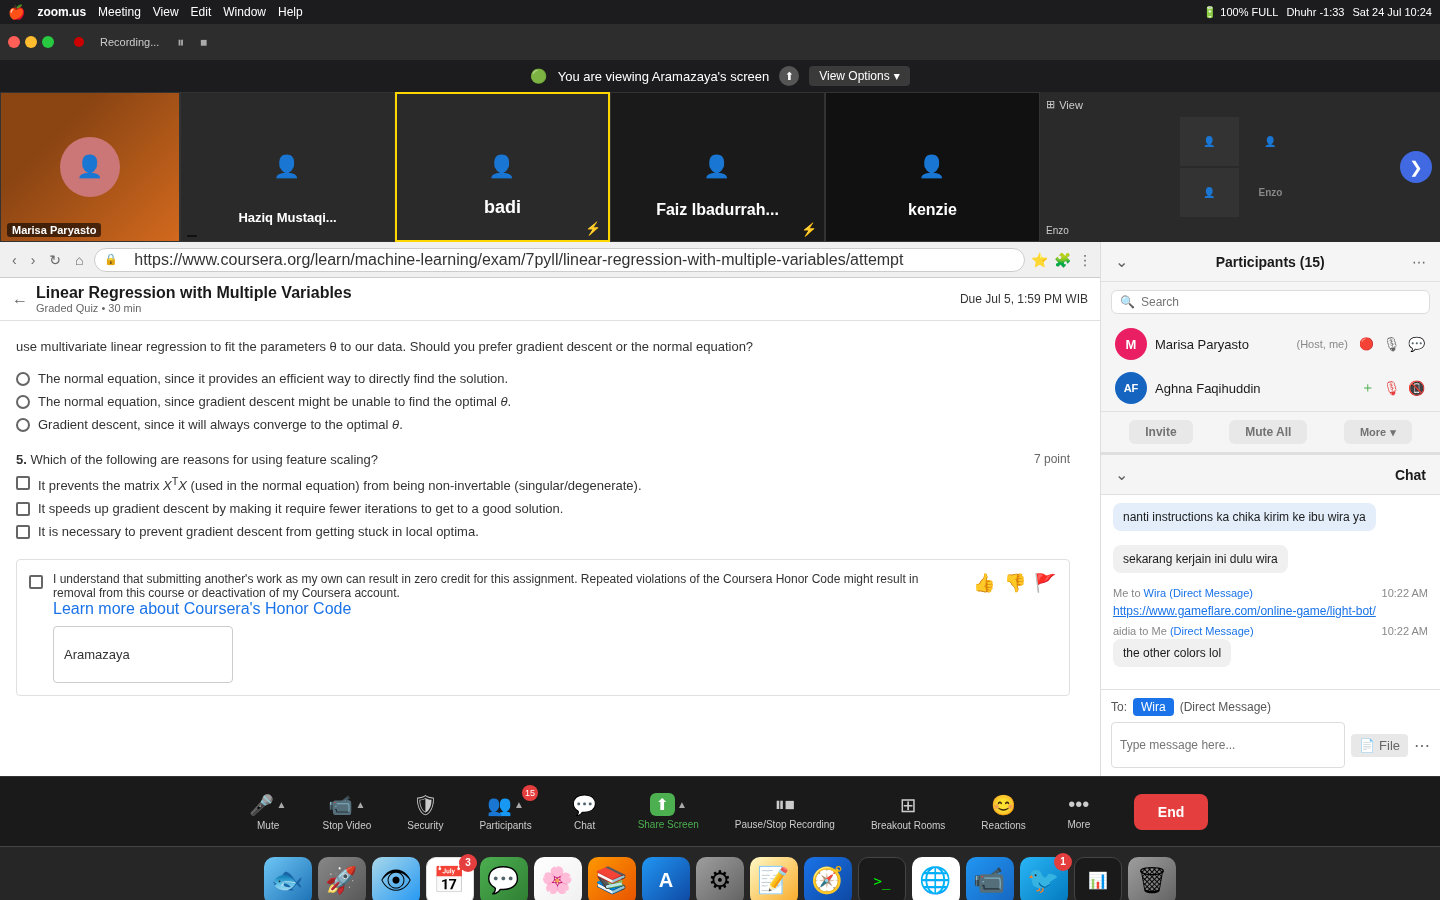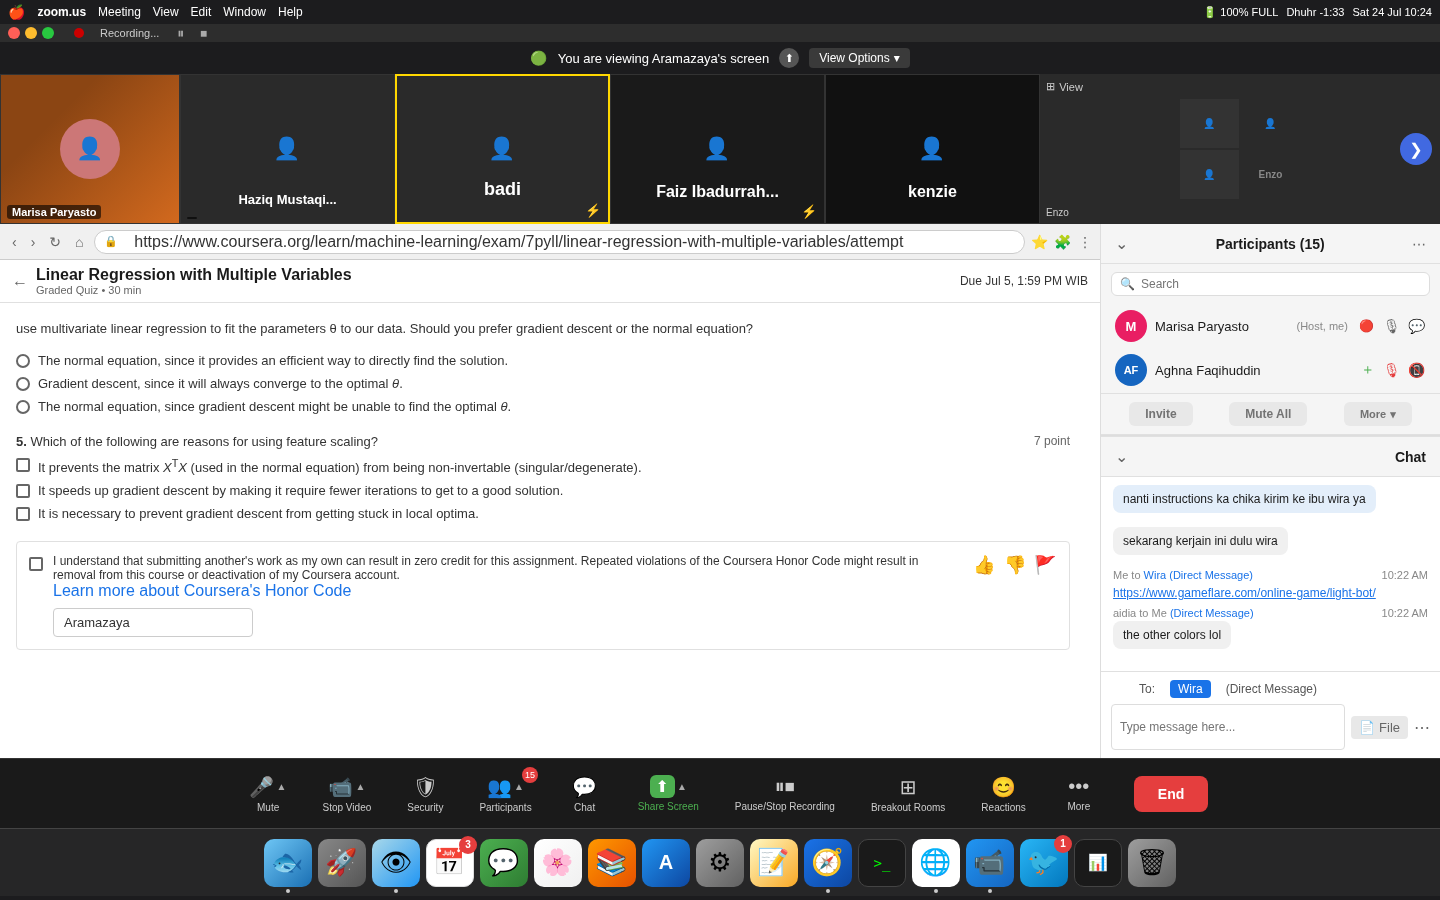--- a/index.html
+++ b/index.html
@@ -9,21 +9,21 @@
     .menu-bar {
       height: 24px; background: #1c1c1e; display: flex; align-items: center;
       padding: 0 8px; color: #fff; font-size: 12px; justify-content: space-between;
     }
     .menu-bar-left { display: flex; align-items: center; gap: 12px; }
     .menu-bar-right { display: flex; align-items: center; gap: 8px; font-size: 11px; }
     .apple-logo { font-size: 14px; }
 
     
     .zoom-top-bar {
-      height: 18px; background: #2d2d2d; display: flex; align-items: center;
+      height: 36px; background: #2d2d2d; display: flex; align-items: center;
       padding: 0 8px; gap: 12px;
     }
     .traffic-lights { display: flex; gap: 5px; align-items: center; }
     .tl { width: 12px; height: 12px; border-radius: 50%; }
     .tl-red { background: #ff5f57; }
     .tl-yellow { background: #febc2e; }
     .tl-green { background: #28c840; }
 
     
     .share-notification {
@@ -92,22 +92,22 @@
     .points-badge { font-size: 12px; color: #666; }
 
     .honor-code-section {
       border: 1px solid #e0e0e0; border-radius: 4px; padding: 12px; margin-top: 20px;
       display: flex; align-items: flex-start; gap: 10px;
     }
     .honor-code-text { font-size: 12px; color: #333; flex: 1; }
     .honor-link { color: #1a73e8; text-decoration: none; }
     .honor-actions { display: flex; gap: 8px; color: #666; font-size: 16px; }
     .name-input {
-      border: 1px solid #ccc; border-radius: 4px; padding: 6px 10px;
-      font-size: 13px; width: 200px; margin-top: 8px; color: #333;
+      border: 1px solid #ccc; border-radius: 4px; padding: 20px 10px;
+      font-size: 13px; width: 180px; margin-top: 8px; color: #333;
     }
 
     
     .right-sidebar {
       width: 340px; background: #f5f5f5; border-left: 1px solid #ddd;
       display: flex; flex-direction: column; height: 100%;
     }
     .sidebar-section { flex: 1; display: flex; flex-direction: column; overflow: hidden; }
     .sidebar-section-header {
       padding: 10px 14px; display: flex; align-items: center; justify-content: space-between;
@@ -154,21 +154,21 @@
       margin-bottom: 8px; font-size: 12px; color: #1a1a1a; max-width: 95%;
       display: inline-block;
     }
     .chat-bubble.grey { background: #f0f0f0; }
     .chat-message-row { margin-bottom: 6px; }
     .chat-meta { font-size: 11px; color: #888; margin-bottom: 2px; display: flex; justify-content: space-between; }
     .dm-label { color: #1a73e8; }
     .chat-link { color: #1a73e8; text-decoration: underline; font-size: 12px; }
 
     .chat-input-area { padding: 8px 10px; border-top: 1px solid #e0e0e0; background: #fff; }
-    .chat-to-row { display: flex; align-items: center; gap: 15px; margin-bottom: 6px; font-size: 12px; color: #555; margin-left: 28px; }
+    .chat-to-row { display: flex; align-items: center; gap: 6px; margin-bottom: 6px; font-size: 12px; color: #555; }
     .chat-to-select {
       background: #1a73e8; color: #fff; border: none; border-radius: 4px;
       padding: 2px 8px; font-size: 12px; cursor: pointer;
     }
     .chat-to-dm { font-size: 12px; color: #555; }
     .chat-input-row { display: flex; align-items: center; gap: 6px; }
     .chat-text-input {
       flex: 1; border: 1px solid #ddd; border-radius: 4px; padding: 15px 8px;
       font-size: 12px; color: #888; outline: none;
     }
@@ -376,25 +376,25 @@
 
       <div style="font-size:13px; color:#333; margin-bottom:14px; line-height:1.5;">use multivariate linear regression to fit the parameters θ to our data. Should you prefer gradient descent or the normal equation?</div>
 
       <div class="question-block">
         <div class="option-item">
           <div class="radio-btn"></div>
           <span>The normal equation, since it provides an efficient way to directly find the solution.</span>
         </div>
         <div class="option-item">
           <div class="radio-btn"></div>
-          <span>Gradient descent, since it will always converge to the optimal <span class="italic">θ</span>.</span>
+          <span>The normal equation, since gradient descent might be unable to find the optimal <span class="italic">θ</span>.</span>
         </div>
         <div class="option-item">
           <div class="radio-btn"></div>
-          <span>The normal equation, since gradient descent might be unable to find the optimal <span class="italic">θ</span>.</span>
+          <span>Gradient descent, since it will always converge to the optimal <span class="italic">θ</span>.</span>
         </div>
       </div>
 
       <div class="question-block">
         <div class="q-header">
           <span style="font-size:13px; color:#333;">
             <span style="font-weight:600;">5.</span>
             <span>Which of the following are reasons for using feature scaling?</span>
           </span>
           <span class="points-badge">7 point</span>

